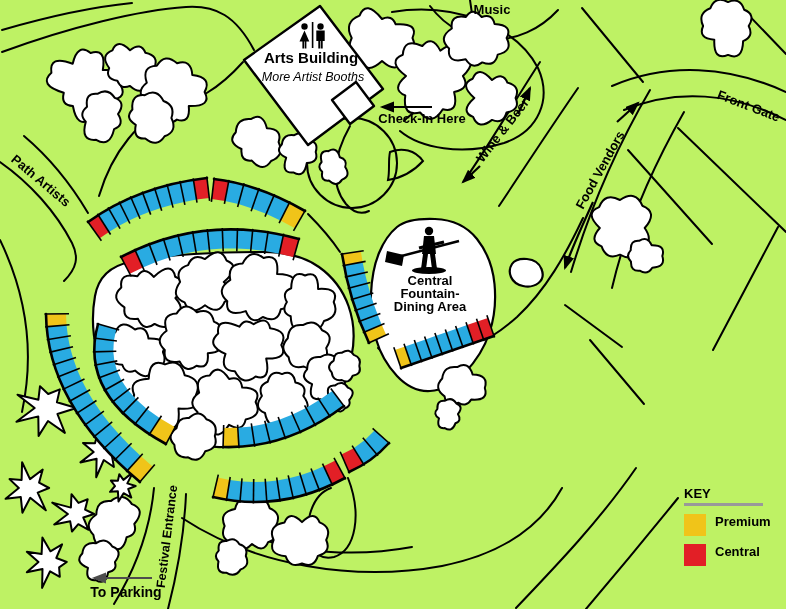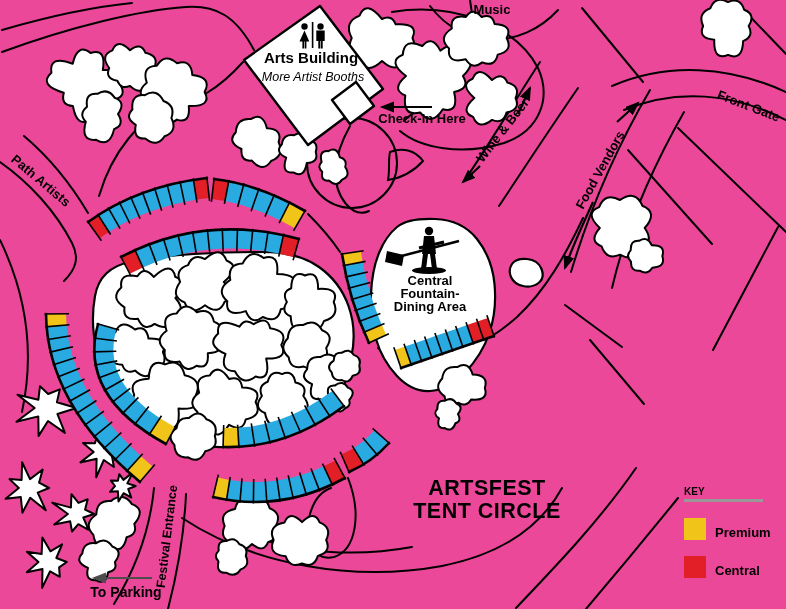--- a/index.html
+++ b/index.html
@@ -1,24 +1,24 @@
 <!DOCTYPE html>
 <html><head>
 <meta charset="utf-8">
 <style>
   html,body{margin:0;padding:0;background:#fff;}
-  .stage{position:relative;width:786px;height:609px;background:#ec4899;overflow:hidden;
+  .stage{position:relative;width:786px;height:609px;background:#bef264;overflow:hidden;
          font-family:"Liberation Sans",sans-serif;}
   svg{position:absolute;left:0;top:0;}
   .map-title{position:absolute;left:375px;top:477px;width:224px;text-align:center;
              font-weight:bold;font-size:21.5px;line-height:23px;color:#000;letter-spacing:.5px;}
   .key-panel{position:absolute;left:684px;top:486px;width:100px;}
-  .key-heading{font-weight:bold;font-size:10px;color:#000;}
+  .key-heading{font-weight:bold;font-size:13px;color:#000;}
   .key-underline{width:79px;height:2.5px;margin-top:2px;}
-  .key-row{display:flex;align-items:flex-end;margin-top:16px;height:22px;}
+  .key-row{display:flex;align-items:flex-start;margin-top:8px;height:22px;}
   .key-swatch{width:22px;height:22px;flex:0 0 auto;}
   .key-label{margin-left:9px;font-weight:bold;font-size:13px;color:#000;white-space:nowrap;}
 </style>
 </head>
 <body>
 
 <div class="stage">
   <svg id="map" width="786" height="609" viewBox="0 0 786 609">
       <defs>
         <marker id="ah-black" markerWidth="7" markerHeight="6" refX="5.5" refY="2.5" orient="auto">
@@ -366,24 +366,20 @@
       <text transform="translate(604,172) rotate(-61)" text-anchor="middle" fill="#000000" font-family="&quot;Liberation Sans&quot;, sans-serif" font-size="13" font-weight="bold">Food Vendors</text>
       <text transform="translate(747,110) rotate(21)" text-anchor="middle" fill="#000000" font-family="&quot;Liberation Sans&quot;, sans-serif" font-size="13" font-weight="bold">Front Gate</text>
       <text transform="translate(38,184) rotate(40)" text-anchor="middle" fill="#000000" font-family="&quot;Liberation Sans&quot;, sans-serif" font-size="13" font-weight="bold">Path Artists</text>
       <text transform="translate(430,285) rotate(0)" text-anchor="middle" fill="#000000" font-family="&quot;Liberation Sans&quot;, sans-serif" font-size="13" font-weight="bold">Central</text>
       <text transform="translate(430,298) rotate(0)" text-anchor="middle" fill="#000000" font-family="&quot;Liberation Sans&quot;, sans-serif" font-size="13" font-weight="bold">Fountain-</text>
       <text transform="translate(430,311) rotate(0)" text-anchor="middle" fill="#000000" font-family="&quot;Liberation Sans&quot;, sans-serif" font-size="13" font-weight="bold">Dining Area</text>
       <text transform="translate(171,537) rotate(-83)" text-anchor="middle" fill="#000000" font-family="&quot;Liberation Sans&quot;, sans-serif" font-size="12.5" font-weight="bold">Festival Entrance</text>
       <text transform="translate(126,597) rotate(0)" text-anchor="middle" fill="#000000" font-family="&quot;Liberation Sans&quot;, sans-serif" font-size="14" font-weight="bold">To Parking</text>
     </svg>
 
-  <div class="map-title">
-    <div>ARTSFEST</div>
-    <div>TENT CIRCLE</div>
-  </div>
 
   <div class="key-panel">
     <div class="key-heading">KEY</div>
     <div class="key-underline" style="background: rgb(153, 153, 153);"></div>
     <div class="key-row">
       <div class="key-swatch" style="background: rgb(240, 196, 25);"></div>
       <div class="key-label">Premium</div>
     </div>
     <div class="key-row">
       <div class="key-swatch" style="background: rgb(226, 31, 38);"></div>

